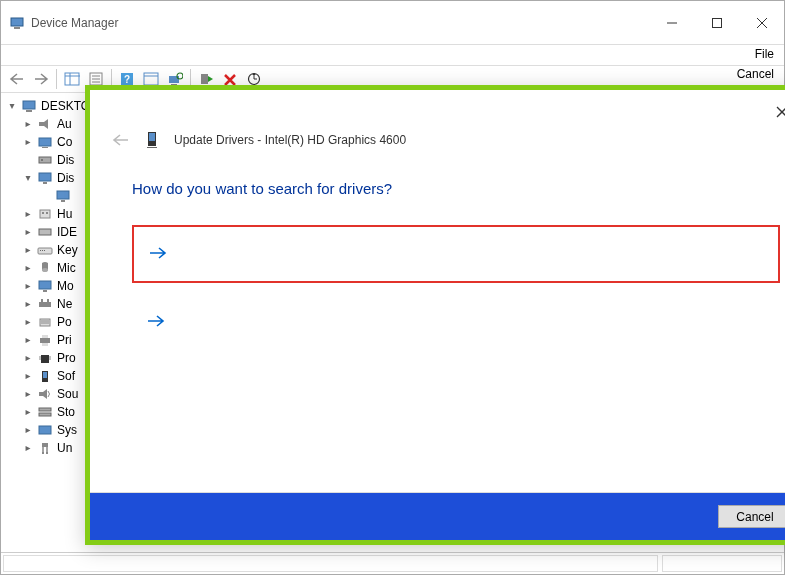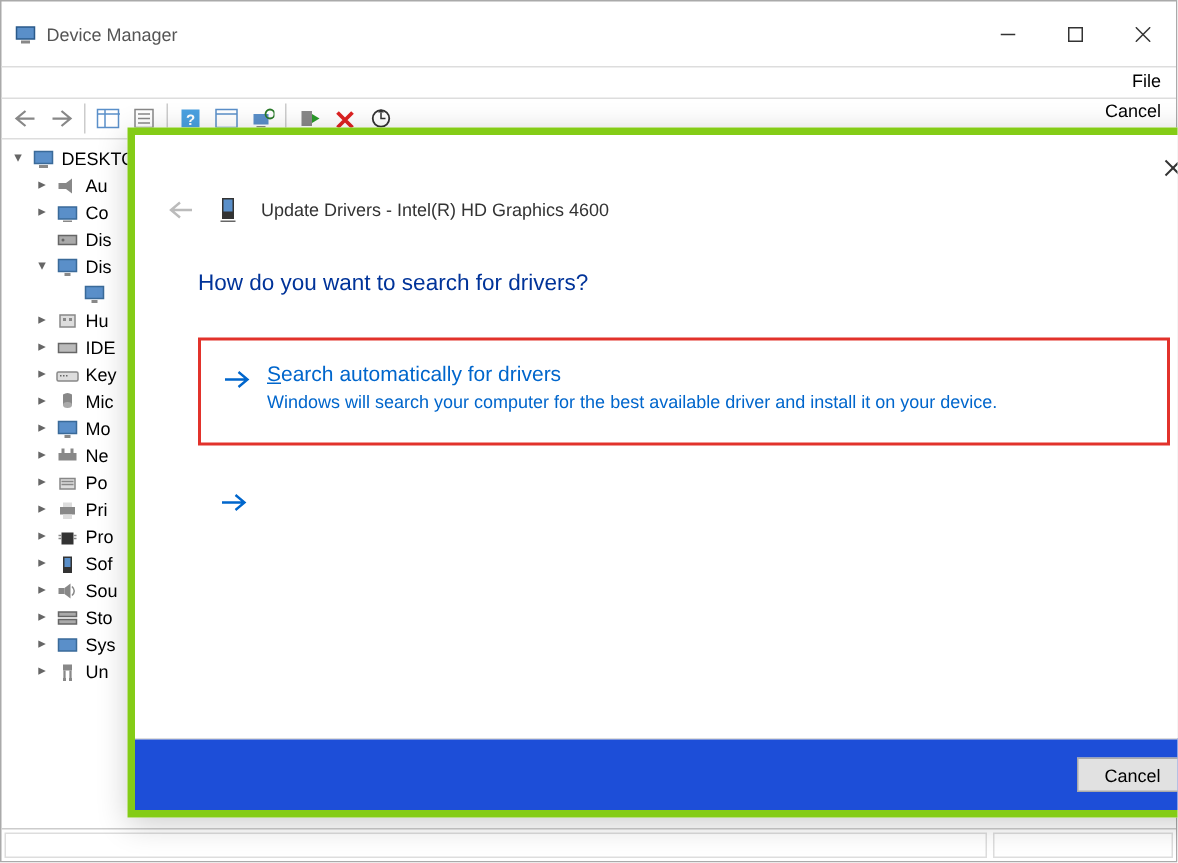--- a/index.html
+++ b/index.html
@@ -413,24 +413,20 @@
   </div>
   <div class="dialog-body">
     <div class="dialog-heading">How do you want to search for drivers?</div>
 
     <div class="option-box highlighted">
       <div class="option-arrow">
         <svg width="20" height="16" viewBox="0 0 20 16">
             <path d="M2 8 L16 8 M11 3 L17 8 L11 13" fill="none" stroke="#0066cc" stroke-width="1.6"></path>
           </svg>
       </div>
-      <div class="option-text">
-        <div class="option-title"><span class="ul">S</span><span>earch automatically for drivers</span></div>
-        <div class="option-desc">Windows will search your computer for the best available driver and install it on your device.</div>
-      </div>
     </div>
 
     <div class="option-box">
       <div class="option-arrow">
         <svg width="20" height="16" viewBox="0 0 20 16">
             <path d="M2 8 L16 8 M11 3 L17 8 L11 13" fill="none" stroke="#0066cc" stroke-width="1.6"></path>
           </svg>
       </div>
     </div>
   </div>

